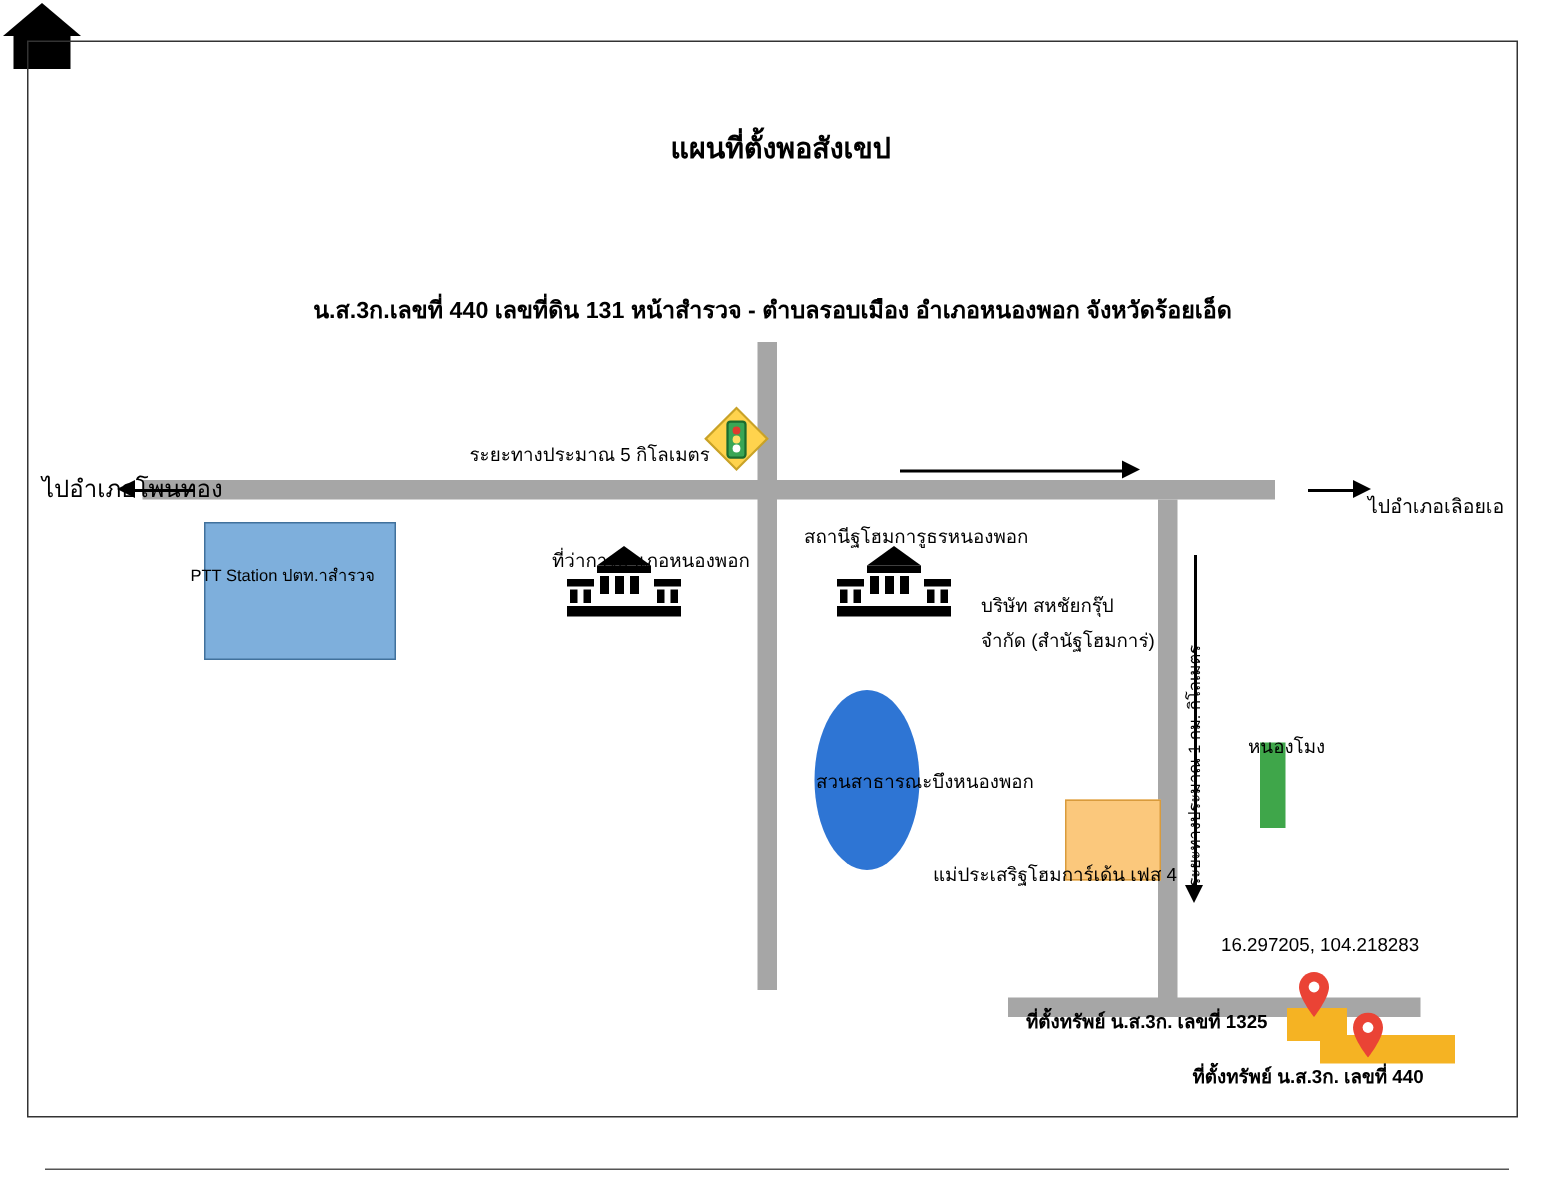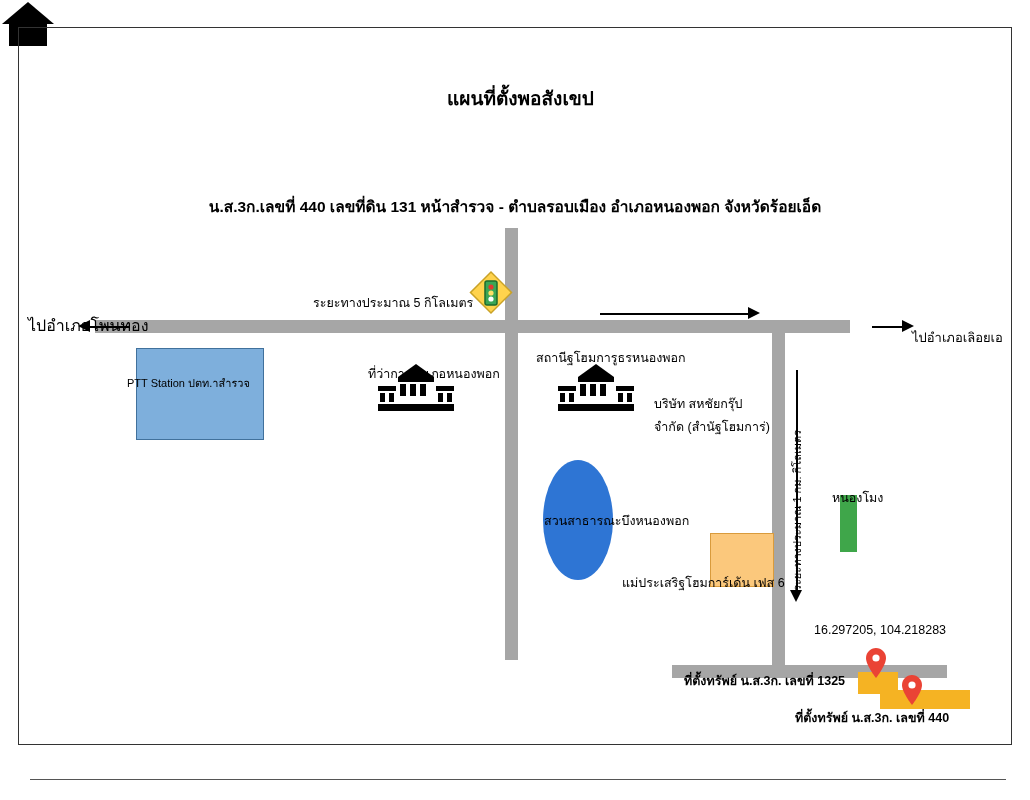--- a/index.html
+++ b/index.html
@@ -325,21 +325,21 @@
 
   <div class="label" id="label-distance-main">ระยะทางประมาณ 5 กิโลเมตร</div>
   <div class="label" id="label-to-phonthong">ไปอำเภอโพนทอง</div>
   <div class="label" id="label-to-lengnoktha">ไปอำเภอเลิอยเอ</div>
   <div class="label" id="label-ptt">PTT Station ปตท.าสำรวจ</div>
   <div class="label" id="label-district">ที่ว่าการอำเภอหนองพอก</div>
   <div class="label" id="label-police">สถานีฐโฮมการูธรหนองพอก</div>
   <div class="label" id="label-company-1">บริษัท สหชัยกรุ๊ป</div>
   <div class="label" id="label-company-2">จำกัด (สำนัฐโฮมการ่)</div>
   <div class="label" id="label-park">สวนสาธารณะบึงหนองพอก</div>
-  <div class="label" id="label-home-garden">แม่ประเสริฐโฮมการ์เด้น เฟส 6</div>
+  <div class="label" id="label-home-garden">แม่ประเสริฐโฮมการ์เด้น เฟส 4</div>
   <div class="label" id="label-nong-mong">หนองโมง</div>
   <div class="label" id="label-vert-distance">ระยะทางประมาณ 1 กม. กิโลเมตร</div>
   <div class="label" id="label-coords">16.297205, 104.218283</div>
   <div class="label" id="label-asset-1325">ที่ตั้งทรัพย์ น.ส.3ก. เลขที่ 1325</div>
   <div class="label" id="label-asset-440">ที่ตั้งทรัพย์ น.ส.3ก. เลขที่ 440</div>
 
   <div id="bottom-rule"></div>
 </div>
 
 </body></html>

